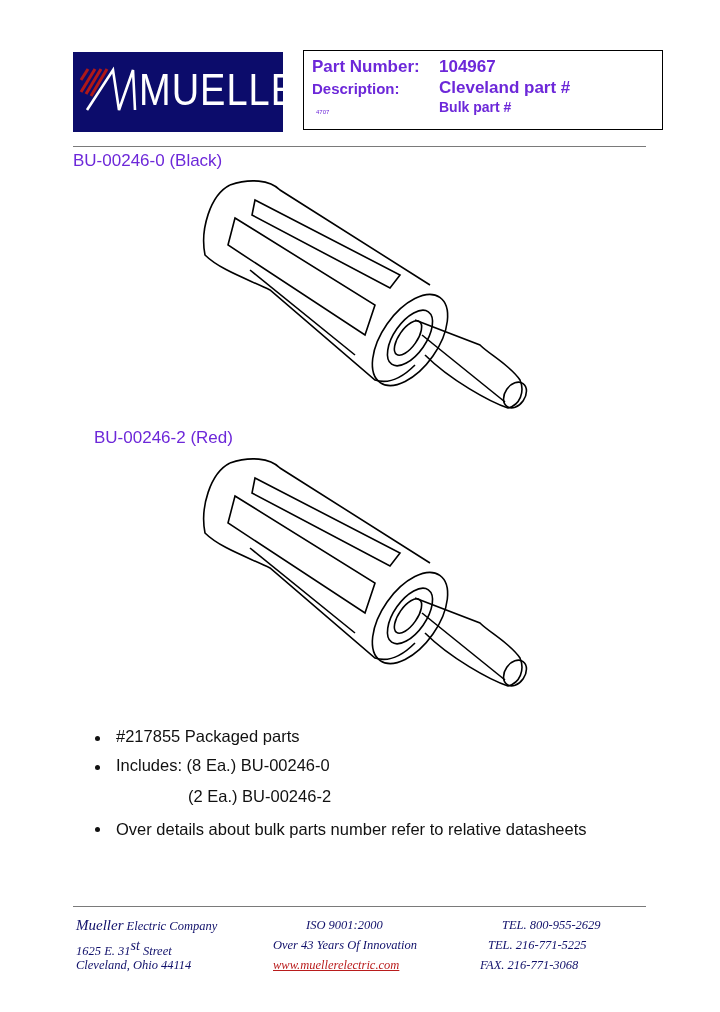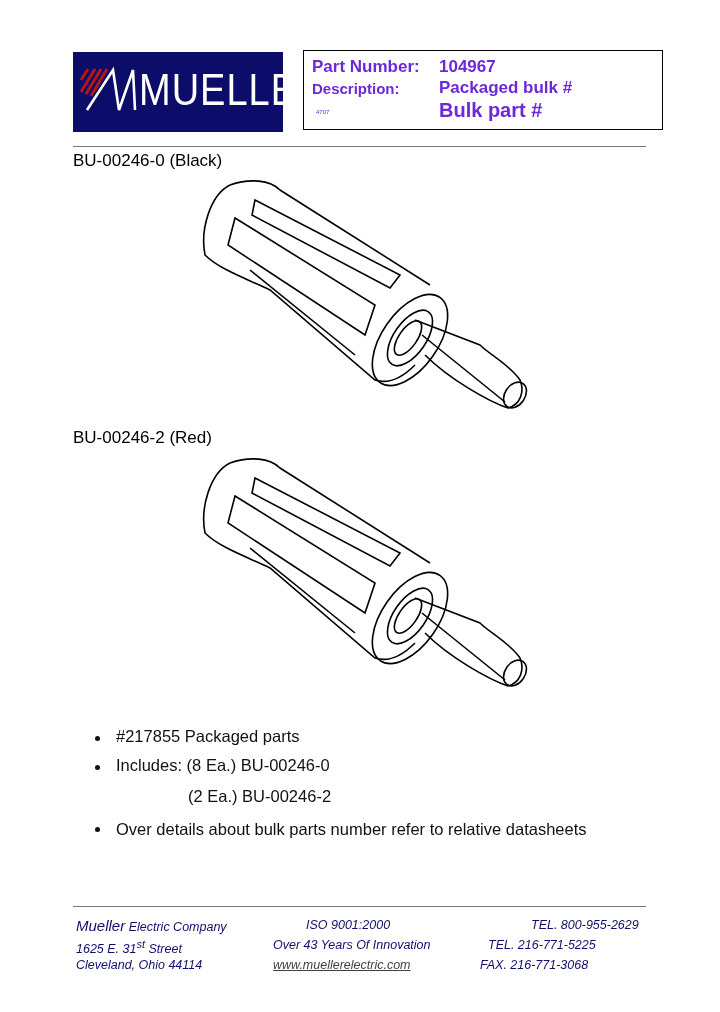--- a/index.html
+++ b/index.html
@@ -3,27 +3,27 @@
 <meta charset="utf-8">
 <style>
   html, body { margin:0; padding:0; background:#ffffff; }
   body { width:720px; height:1012px; position:relative; overflow:hidden; font-family:"Liberation Sans", sans-serif; color:#000; }
   .logo { position:absolute; left:73px; top:52px; width:210px; height:80px; background:#0c0c6b; }
   .logo svg { position:absolute; left:0; top:0; }
   .logo-text { position:absolute; left:44px; top:14px; color:#fff; font-family:"Liberation Sans", sans-serif; font-size:38px; letter-spacing:1px; transform:scaleY(1.15); transform-origin:top left; }
   .partbox { position:absolute; left:303px; top:50px; width:358px; height:78px; border:1px solid #000; }
   .pb-label { position:absolute; color:#6d28d9; font-weight:bold; font-family:"Liberation Sans", sans-serif; }
   .rule { position:absolute; left:73px; width:573px; height:1px; background:#7a7a7a; }
-  .section-title { position:absolute; left:73px; font-size:17px; color:#000000; }
+  .section-title { position:absolute; left:73px; font-size:17px; color:#6d28d9; }
   .drawing { position:absolute; }
   .bullets { position:absolute; left:93px; top:727px; font-size:16.5px; color:#111; }
   .bl { position:absolute; white-space:nowrap; }
   .dot { position:absolute; width:5px; height:5px; border-radius:50%; background:#111; }
-  .foot { position:absolute; font-family:Liberation Sans, sans-serif; font-style:italic; font-size:12.5px; color:#10106a; white-space:nowrap; }
-  .foot a { color:#404040; text-decoration:underline; }
+  .foot { position:absolute; font-family:Liberation Serif, serif; font-style:italic; font-size:12.5px; color:#10106a; white-space:nowrap; }
+  .foot a { color:#b91c1c; text-decoration:underline; }
   .brand { font-size:15px; }
 </style>
 </head>
 <body>
 
 <div class="logo">
   <svg width="210" height="80" viewBox="0 0 210 80">
     <g stroke="#b01818" stroke-width="3">
       <line x1="8" y1="40" x2="22" y2="17"></line>
       <line x1="13" y1="42" x2="28" y2="17"></line>
@@ -34,22 +34,22 @@
       <polyline points="14,58 40,18 46,58 60,18 62,58"></polyline>
     </g>
   </svg>
   <span class="logo-text" style="left:66px;">MUELLER</span>
 </div>
 
 <div class="partbox">
   <span class="pb-label" style="left:8px;top:6px;font-size:17px;">Part Number:</span>
   <span class="pb-label" style="left:135px;top:6px;font-size:17px;">104967</span>
   <span class="pb-label" style="left:8px;top:29px;font-size:15px;">Description:</span>
-  <span class="pb-label" style="left:135px;top:27px;font-size:17px;">Packaged bulk #</span>
-  <span class="pb-label" style="left:135px;top:48px;font-size:20px;">Bulk part #</span>
+  <span class="pb-label" style="left:135px;top:27px;font-size:17px;">Cleveland part #</span>
+  <span class="pb-label" style="left:135px;top:48px;font-size:14px;">Bulk part #</span>
   <span class="pb-label" style="left:12px;top:58px;font-size:6px;font-weight:normal;">4707</span>
 </div>
 
 <div class="rule" style="top:146px;"></div>
 
 <div class="section-title" style="top:151px;">BU-00246-0 (Black)</div>
 <svg class="drawing" style="left:190px;top:170px;" width="360" height="260" viewBox="0 0 360 260">
   <g fill="none" stroke="#000" stroke-width="1.6">
     <path d="M40,15 C20,25 10,60 15,85 C30,100 60,110 80,120 L185,210 C200,215 215,205 225,195"></path>
     <path d="M40,15 C60,8 80,10 90,20 L240,115"></path>
@@ -58,21 +58,21 @@
     <ellipse cx="218" cy="168" rx="9" ry="20" transform="rotate(35 218 168)"></ellipse>
     <path d="M65,30 L210,105 L200,118 L62,45 Z"></path>
     <path d="M45,48 L185,135 L175,165 L38,75 Z"></path>
     <path d="M60,100 L165,185"></path>
     <path d="M225,150 L290,175 C300,185 320,195 330,210 C335,222 330,235 318,238 C300,232 260,210 235,185"></path>
     <ellipse cx="325" cy="225" rx="10" ry="14" transform="rotate(35 325 225)"></ellipse>
     <path d="M232,165 L315,232"></path>
   </g>
 </svg>
 
-<div class="section-title" style="top:428px;">BU-00246-2 (Red)</div>
+<div class="section-title" style="top:428px;margin-left:21px;">BU-00246-2 (Red)</div>
 <svg class="drawing" style="left:190px;top:448px;" width="360" height="260" viewBox="0 0 360 260">
   <g fill="none" stroke="#000" stroke-width="1.6">
     <path d="M40,15 C20,25 10,60 15,85 C30,100 60,110 80,120 L185,210 C200,215 215,205 225,195"></path>
     <path d="M40,15 C60,8 80,10 90,20 L240,115"></path>
     <ellipse cx="220" cy="170" rx="28" ry="52" transform="rotate(35 220 170)"></ellipse>
     <ellipse cx="220" cy="168" rx="16" ry="32" transform="rotate(35 220 168)"></ellipse>
     <ellipse cx="218" cy="168" rx="9" ry="20" transform="rotate(35 218 168)"></ellipse>
     <path d="M65,30 L210,105 L200,118 L62,45 Z"></path>
     <path d="M45,48 L185,135 L175,165 L38,75 Z"></path>
     <path d="M60,100 L165,185"></path>
@@ -91,25 +91,25 @@
   <span class="dot" style="left:2px;top:100px;"></span>
   <span class="bl" style="left:23px;top:93px;">Over details about bulk parts number refer to relative datasheets</span>
 </div>
 
 <div class="rule" style="top:906px;"></div>
 
 <div class="foot" style="left:76px;top:917px;">
   <span class="brand">Mueller</span><span> Electric Company</span>
 </div>
 <div class="foot" style="left:76px;top:938px;">
-  <span>1625 E. 31</span><sup style="font-size:11px;">st</sup><span> Street</span>
+  <span>1625 E. 31</span><sup style="font-size:14px;">st</sup><span> Street</span>
 </div>
 <div class="foot" style="left:76px;top:958px;">Cleveland, Ohio  44114</div>
 
 <div class="foot" style="left:306px;top:918px;">ISO 9001:2000</div>
 <div class="foot" style="left:273px;top:938px;">Over 43 Years Of Innovation</div>
 <div class="foot" style="left:273px;top:958px;">
   <a>www.muellerelectric.com</a>
 </div>
 
-<div class="foot" style="left:502px;top:918px;margin-left:29px;">TEL.  800-955-2629</div>
+<div class="foot" style="left:502px;top:918px;">TEL.  800-955-2629</div>
 <div class="foot" style="left:488px;top:938px;">TEL. 216-771-5225</div>
 <div class="foot" style="left:480px;top:958px;">FAX. 216-771-3068</div>
 
 </body></html>

